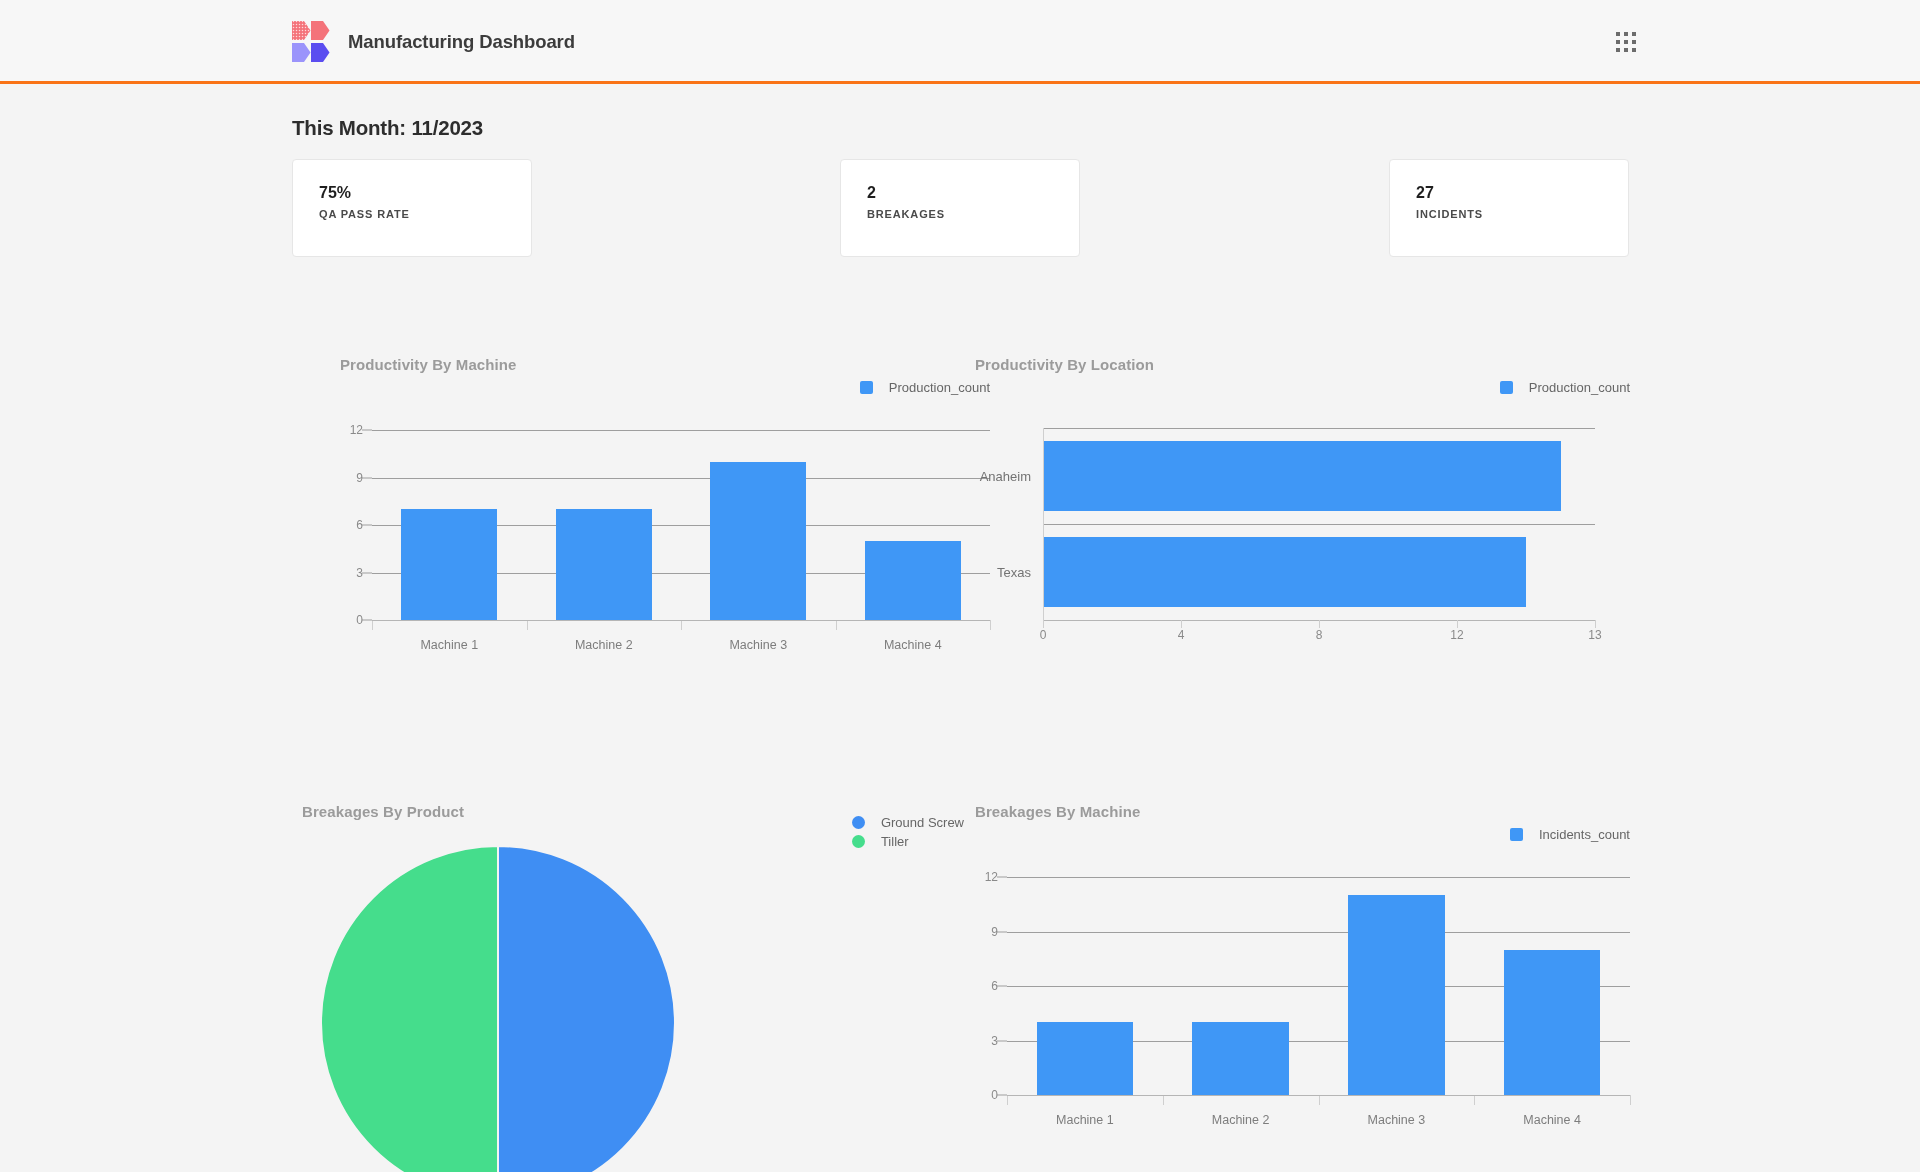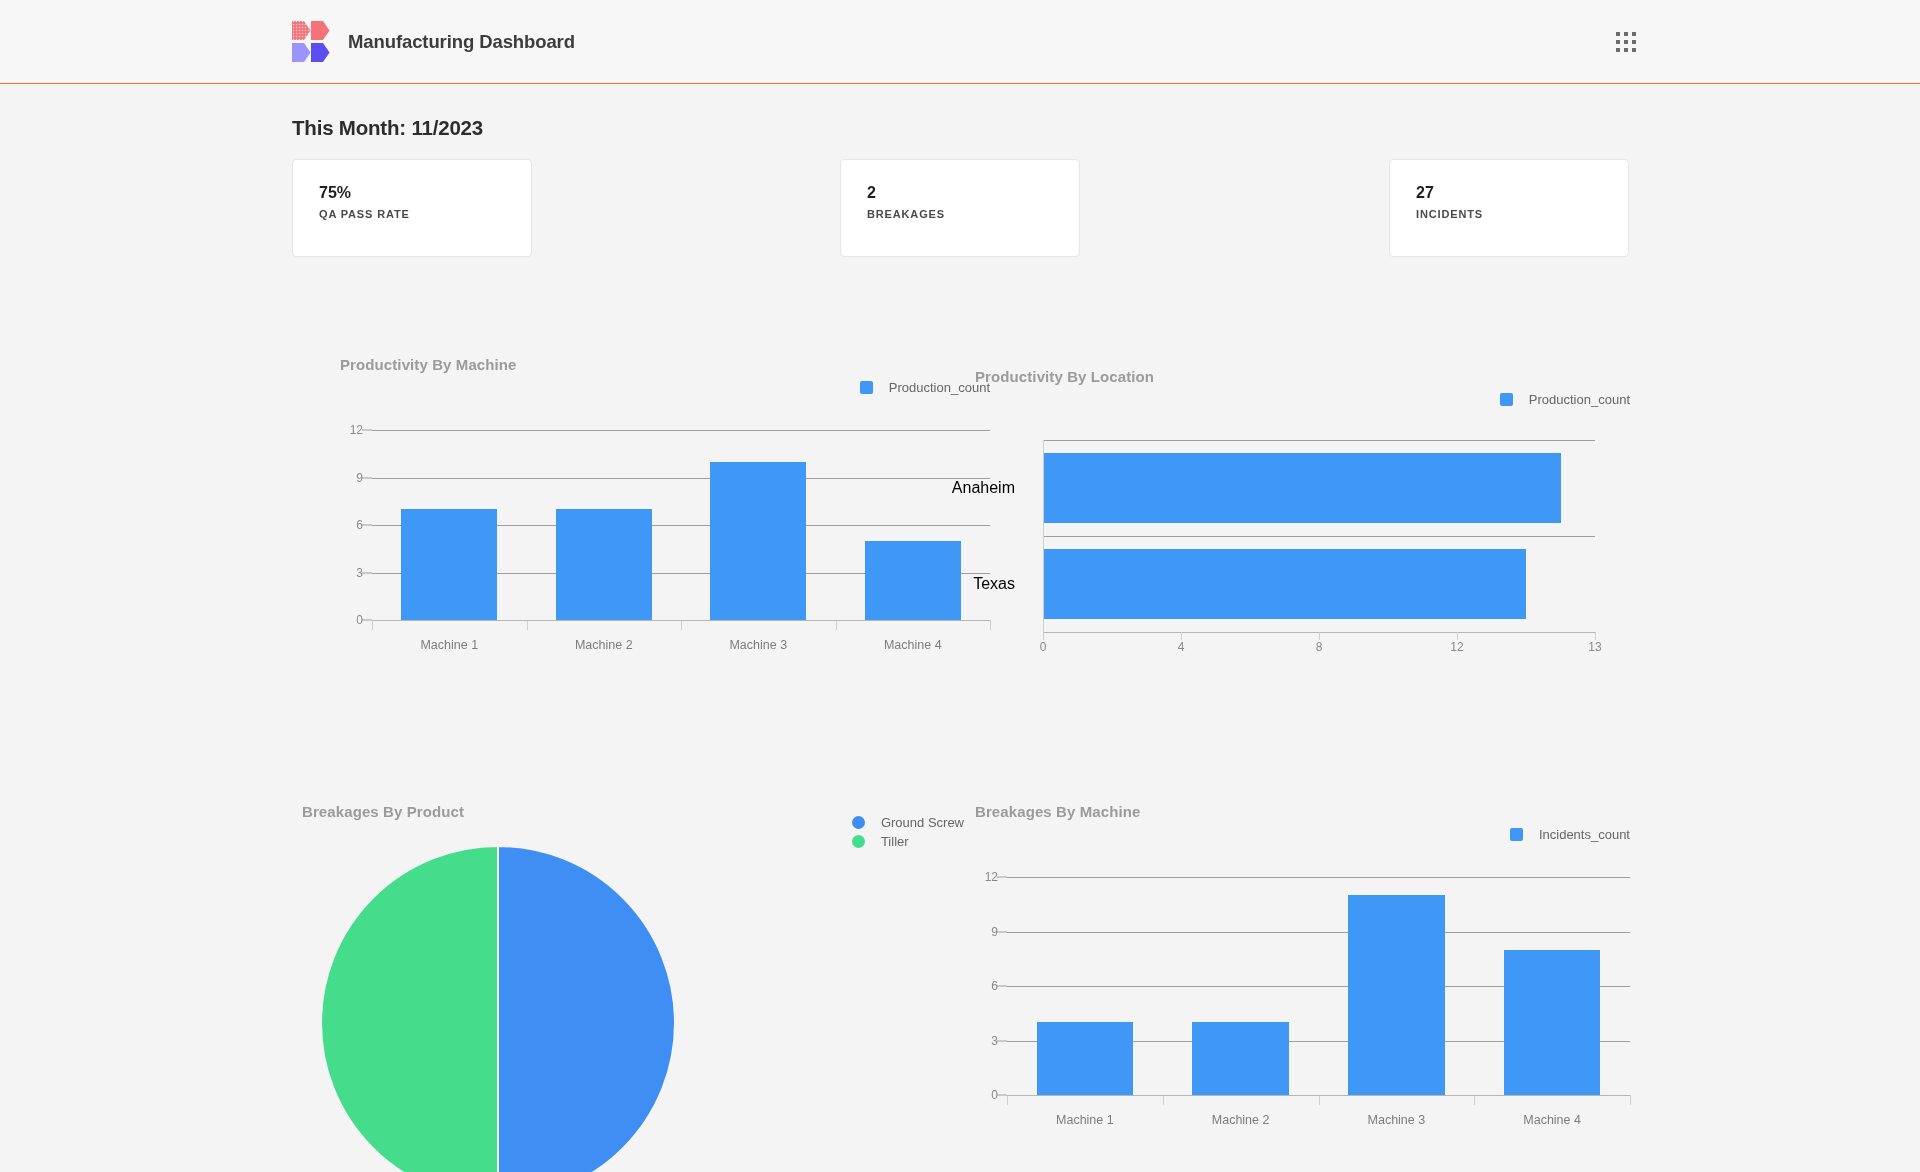--- a/index.html
+++ b/index.html
@@ -8,21 +8,21 @@
     background: #f4f4f4;
     font-family: "Liberation Sans", sans-serif;
     overflow: hidden;
   }
 
   
   .header {
     position: absolute; top: 0; left: 0;
     width: 1920px; height: 84px;
     background: #f7f7f7;
-    border-bottom: 1px solid #f97316;
+    border-bottom: 3px solid #f97316;
   }
   .brand {
     position: absolute; left: 292px; top: 20px;
     display: flex; align-items: center; gap: 16px;
   }
   .logo { width: 40px; height: 44px; display: block; }
   .brand-title {
     font-size: 18.5px; font-weight: bold; color: #3c3c3c;
     letter-spacing: -0.1px; white-space: nowrap;
   }
@@ -63,21 +63,21 @@
   }
 
   
   .panel { position: absolute; }
   .panel-title {
     position: absolute; left: 0; top: 0;
     font-size: 15px; font-weight: bold; color: #9b9b9b;
     letter-spacing: 0.1px;
   }
   .p-tl { left: 302px; top: 272px; width: 650px; height: 310px; margin-left: 38px; }
-  .p-tr { left: 975px; top: 284px; width: 655px; height: 310px; }
+  .p-tr { left: 975px; top: 272px; width: 655px; height: 310px; }
   .p-bl { left: 302px; top: 719px; width: 650px; height: 355px; }
   .p-br { left: 975px; top: 719px; width: 655px; height: 355px; }
 
   
   .legend { position: absolute; display: flex; flex-direction: column; gap: 4px; }
   .legend-item { display: flex; align-items: center; gap: 16px; }
   .legend-swatch-sq { width: 13px; height: 13px; border-radius: 2px; flex: none; }
   .legend-swatch-ci { width: 13px; height: 13px; border-radius: 50%; flex: none; }
   .legend-label { font-size: 13px; color: #666; white-space: nowrap; }
 
@@ -96,22 +96,22 @@
     position: absolute; text-align: center;
     font-size: 12.5px; color: #7d7d7d; white-space: nowrap;
   }
   .v-tickmark { position: absolute; width: 1px; background: #cfcfcf; }
 
   
   .hplot { position: absolute; }
   .h-gridline-h { position: absolute; height: 1px; background: #9e9e9e; left: 0; }
   .h-bar { position: absolute; left: 0; background: #3f97f6; }
   .h-cat {
-    position: absolute; right: 100%; margin-right: 28px;
-    font-size: 16px; color: #000000; transform: translateY(-50%);
+    position: absolute; right: 100%; margin-right: 12px;
+    font-size: 13px; color: #737373; transform: translateY(-50%);
     white-space: nowrap;
   }
   .h-xtick {
     position: absolute; top: 100%; margin-top: 8px;
     font-size: 12px; color: #8a8a8a; transform: translateX(-50%);
     white-space: nowrap;
   }
   .h-vtick { position: absolute; width: 1px; background: #cfcfcf; }
 
   

